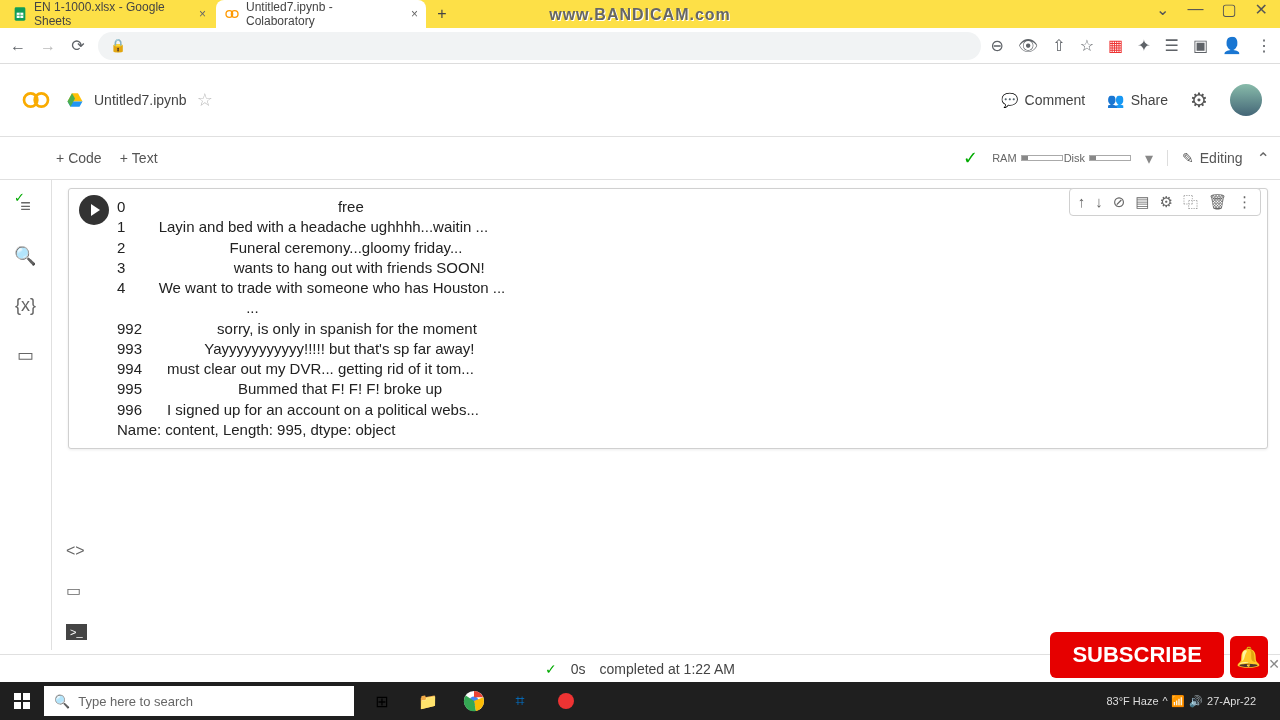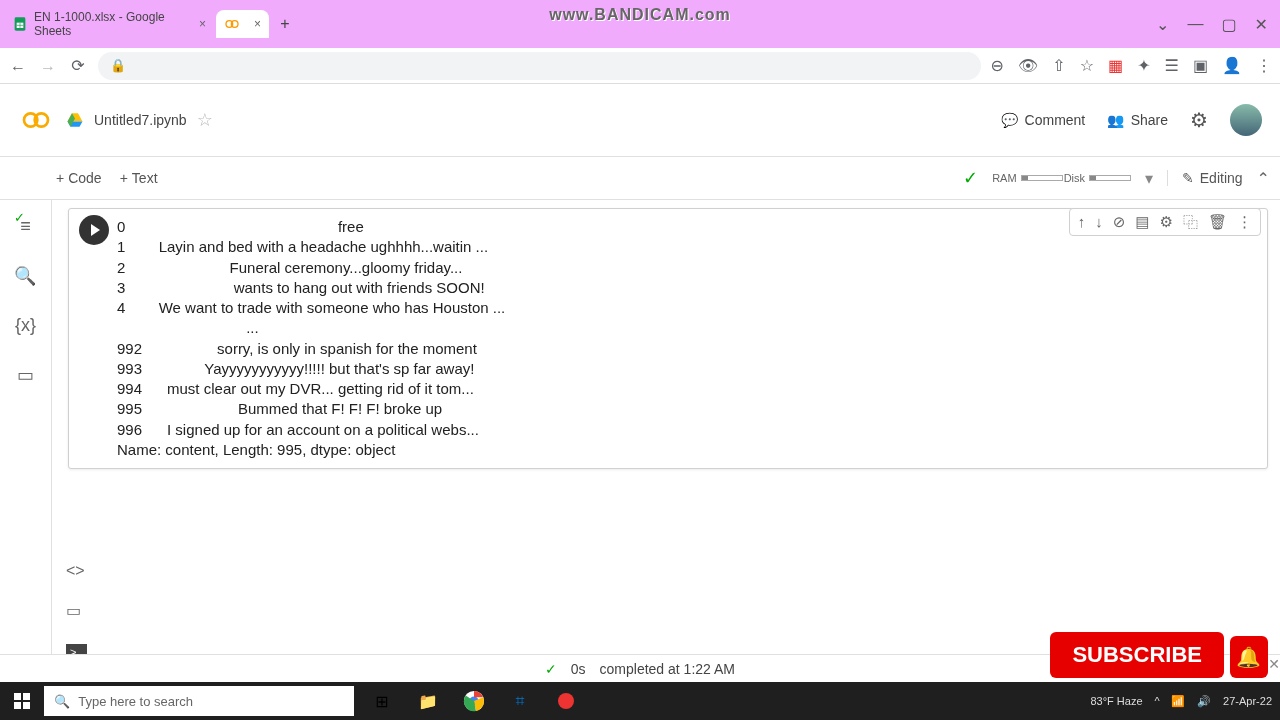--- a/index.html
+++ b/index.html
@@ -1,17 +1,17 @@
 <!DOCTYPE html>
 <html><head>
 <meta charset="utf-8">
 <style>
 *{margin:0;padding:0;box-sizing:border-box;font-family:Arial,sans-serif}
 body{width:1280px;height:720px;overflow:hidden;background:#fff;position:relative}
-.chrome-tabs{height:48px;background:#f0abfc;display:flex;align-items:center;padding-left:4px}
+.chrome-tabs{height:28px;background:#fde047;display:flex;padding-left:4px}
 .tab{height:28px;display:flex;align-items:center;padding:0 8px;background:#fff;border-radius:8px 8px 0 0;margin-right:2px;font-size:12px;color:#444;gap:6px;max-width:210px}
 .tab.inactive{background:transparent}
 .tab-icon{width:16px;height:16px;display:flex;align-items:center;justify-content:center}
 .tab-close{color:#666;cursor:pointer;margin-left:8px}
 .new-tab{width:28px;height:28px;display:flex;align-items:center;justify-content:center;color:#444;cursor:pointer}
 .window-controls{margin-left:auto;display:flex;gap:18px;padding-right:12px;color:#555}
 .addr-bar{height:36px;background:#fff;display:flex;align-items:center;padding:0 8px;gap:10px;border-bottom:1px solid #ddd}
 .nav-icn{width:20px;height:20px;display:flex;align-items:center;justify-content:center;color:#5f6368;cursor:pointer}
 .url-box{flex:1;height:28px;background:#f1f3f4;border-radius:14px;display:flex;align-items:center;padding:0 12px;font-size:13px;color:#555;gap:8px}
 .addr-icons{display:flex;gap:14px;align-items:center;color:#5f6368}
@@ -48,21 +48,21 @@
 .cell-toolbar span{cursor:pointer;font-size:15px}
 .cell-body{padding:8px 8px 8px 48px}
 .output{font-family:Liberation Sans, sans-serif;font-size:15px;color:#222;white-space:pre;line-height:1.35}
 .status-bar{position:absolute;bottom:38px;left:0;right:0;height:28px;border-top:1px solid #e0e0e0;display:flex;align-items:center;justify-content:center;gap:14px;font-size:14px;color:#444;background:#fff}
 .status-bar .chk{color:#0a0}
 .taskbar{position:absolute;bottom:0;left:0;right:0;height:38px;background:#1f1f1f;display:flex;align-items:center}
 .win-start{width:44px;height:38px;display:flex;align-items:center;justify-content:center;color:#fff}
 .search-box{width:310px;height:30px;background:#fff;display:flex;align-items:center;padding:0 10px;gap:8px;color:#666;font-size:13px}
 .task-icons{display:flex;gap:6px;margin-left:8px}
 .task-icn{width:40px;height:38px;display:flex;align-items:center;justify-content:center}
-.tray{margin-left:auto;display:flex;align-items:center;gap:12px;padding-right:8px;font-size:11px;color:#ddd}
+.tray{margin-left:auto;display:flex;align-items:center;gap:4px;padding-right:24px;font-size:11px;color:#ddd}
 .watermark{position:absolute;top:6px;left:50%;transform:translateX(-50%);font-size:16px;font-weight:bold;color:#666;letter-spacing:1px;font-family:Arial;text-shadow:1px 1px 0 #fff}
 .subscribe{position:absolute;bottom:42px;right:56px;background:#e60000;color:#fff;font-size:22px;font-weight:bold;padding:10px 22px;border-radius:6px}
 .bell-btn{position:absolute;bottom:42px;right:12px;width:38px;height:42px;background:#e60000;border-radius:6px;display:flex;align-items:center;justify-content:center;color:#fff;font-size:20px}
 .close-x{position:absolute;bottom:48px;right:0;color:#888;font-size:14px;cursor:pointer}
 .side-icn2{position:absolute;left:14px;color:#666}
 </style>
 </head>
 <body>
 
 <div class="chrome-tabs">
@@ -78,20 +78,21 @@
     <span>EN 1-1000.xlsx - Google Sheets</span>
     <span class="tab-close">×</span>
   </div>
   <div class="tab">
     <span class="tab-icon">
       <svg viewBox="0 0 24 24" width="16" height="16">
           <circle cx="8" cy="12" r="5" fill="none" stroke="#f90" stroke-width="2"></circle>
           <circle cx="16" cy="12" r="5" fill="none" stroke="#f90" stroke-width="2"></circle>
         </svg>
     </span>
+    <span>Untitled7.ipynb - Colaboratory</span>
     <span class="tab-close">×</span>
   </div>
   <div class="new-tab">+</div>
   <span class="watermark">www.BANDICAM.com</span>
   <div class="window-controls">
     <span>⌄</span>
     <span>—</span>
     <span>▢</span>
     <span>✕</span>
   </div>

